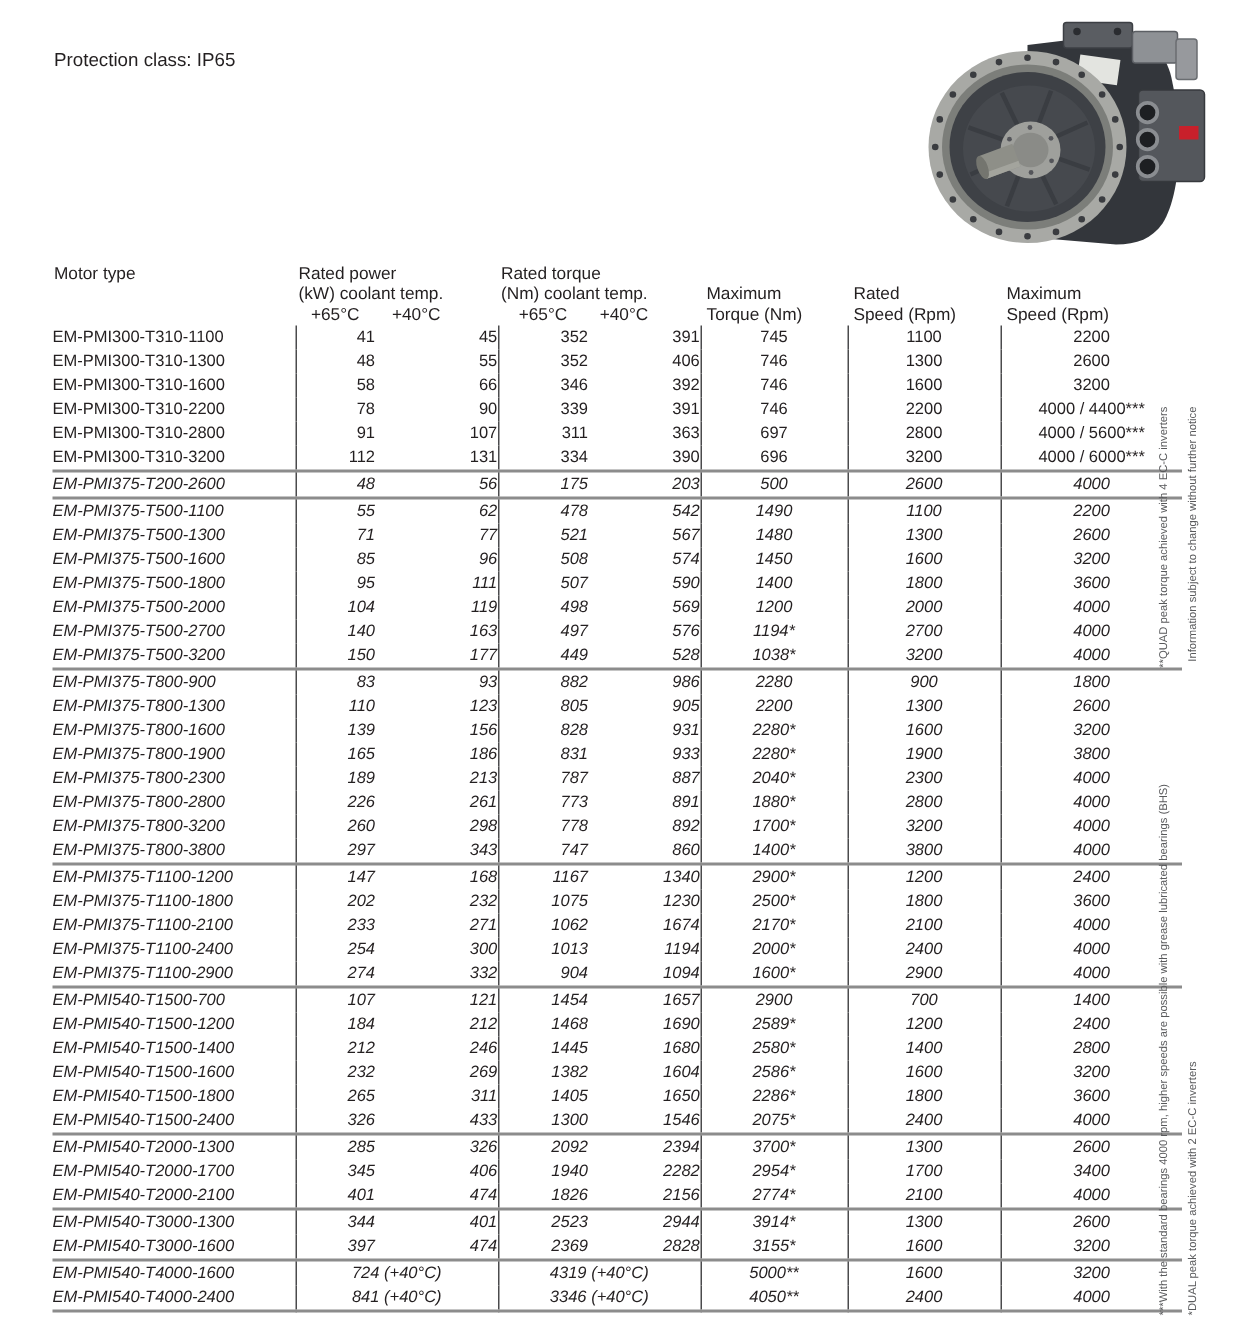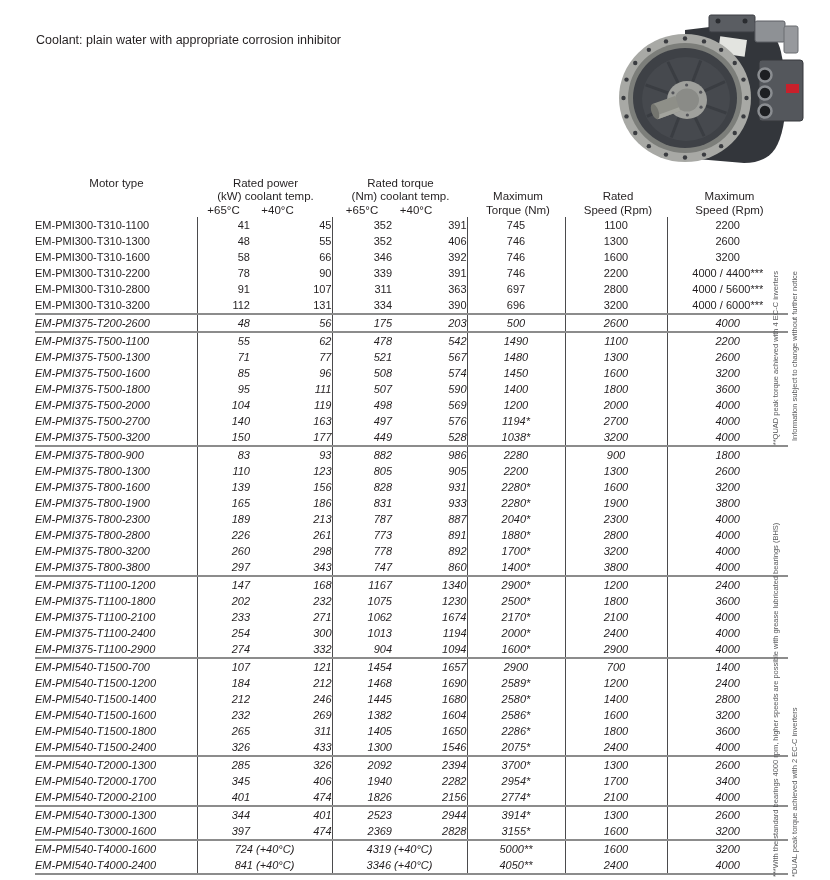--- a/index.html
+++ b/index.html
@@ -10,21 +10,21 @@
   
   .info-block { position:absolute; left:36px; top:32px; font-size:12.5px; line-height:17.2px; }
 
   
   .motor-photo { position:absolute; left:597px; top:8px; width:220px; height:168px; }
 
   
   .table-wrap { position:absolute; left:35px; top:177px; }
   table.spec { border-collapse:collapse; table-layout:fixed; width:753px; font-size:11px; }
   table.spec th, table.spec td { padding:0; font-weight:normal; white-space:nowrap; overflow:visible; }
-  thead th { font-size:11.5px; height:13px; line-height:13px; text-align:center; vertical-align:bottom; }
+  thead th { font-size:11.5px; height:13px; line-height:13px; text-align:left; vertical-align:bottom; }
   thead tr.sub th { height:14px; line-height:14px; }
   thead th.grp-lbl { padding-left:2px; }
   thead th.right-lbl { padding-left:4px;margin-top:25px; }
   thead th.t65 { text-align:center; }
   thead th.t40 { text-align:center; padding-right:27px; }
   thead th.motor-h { vertical-align:top; padding-left:1px; }
 
   tbody td { height:16px; line-height:16px; }
   tbody.grp + tbody.grp { border-top:2px solid #8c8c8c;font-style:italic; }
   table.spec { border-bottom:2px solid #8c8c8c; }
@@ -41,21 +41,21 @@
   .footnote { position:absolute; transform-origin:0 0; transform:rotate(-90deg);
     width:606px; display:flex; justify-content:space-between;
     font-size:7.5px; line-height:9px; color:#58595b; }
   .footnote.fn1 { left:771px; top:877px; }
   .footnote.fn2 { left:790px; top:877px; }
 </style>
 </head>
 <body>
 
 <div class="info-block">
-  <div>Coolant: plain water with appropriate corrosion inhibitor</div>
+  <div>Protection class: IP65</div>
 </div>
 
 <svg class="motor-photo" viewBox="0 0 220 168">
   <path d="M88 22 L146 15 C168 15 180 26 184 44 C187 58 189 72 189 88 C189 110 185 130 178 141 C171 151 161 155 147 155 L88 150 Z" fill="#33363b"></path>
   <rect x="112" y="7" width="46" height="17" rx="2" fill="#5a5d62" stroke="#3c3f44"></rect>
   <circle cx="121" cy="13" r="2.5" fill="#2a2c30"></circle>
   <circle cx="148" cy="13" r="2.5" fill="#2a2c30"></circle>
   <rect x="158" y="13" width="30" height="21" rx="2" fill="#8e9195" stroke="#5c5f64"></rect>
   <rect x="187" y="18" width="14" height="27" rx="2" fill="#97999d" stroke="#6a6d71"></rect>
   <rect x="122" y="30" width="27" height="17" fill="#e3e4e0" transform="rotate(8 135 38)"></rect>

